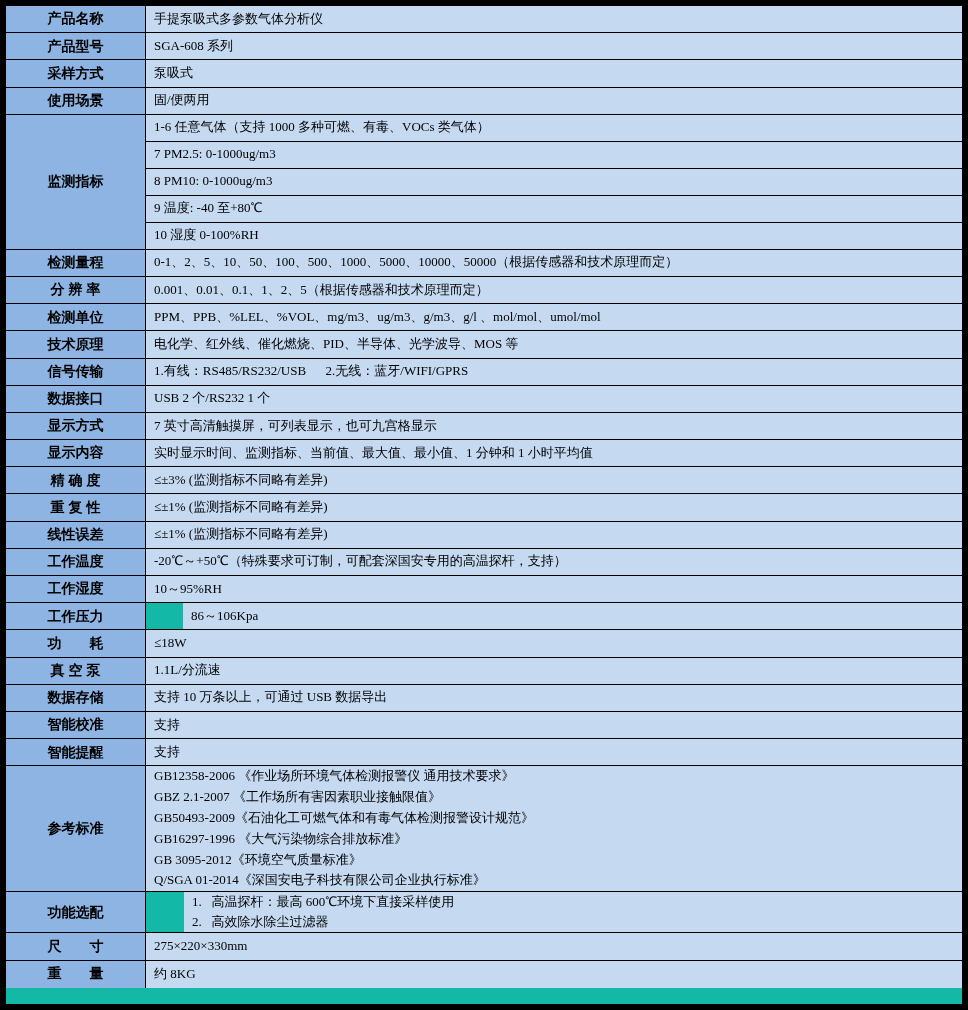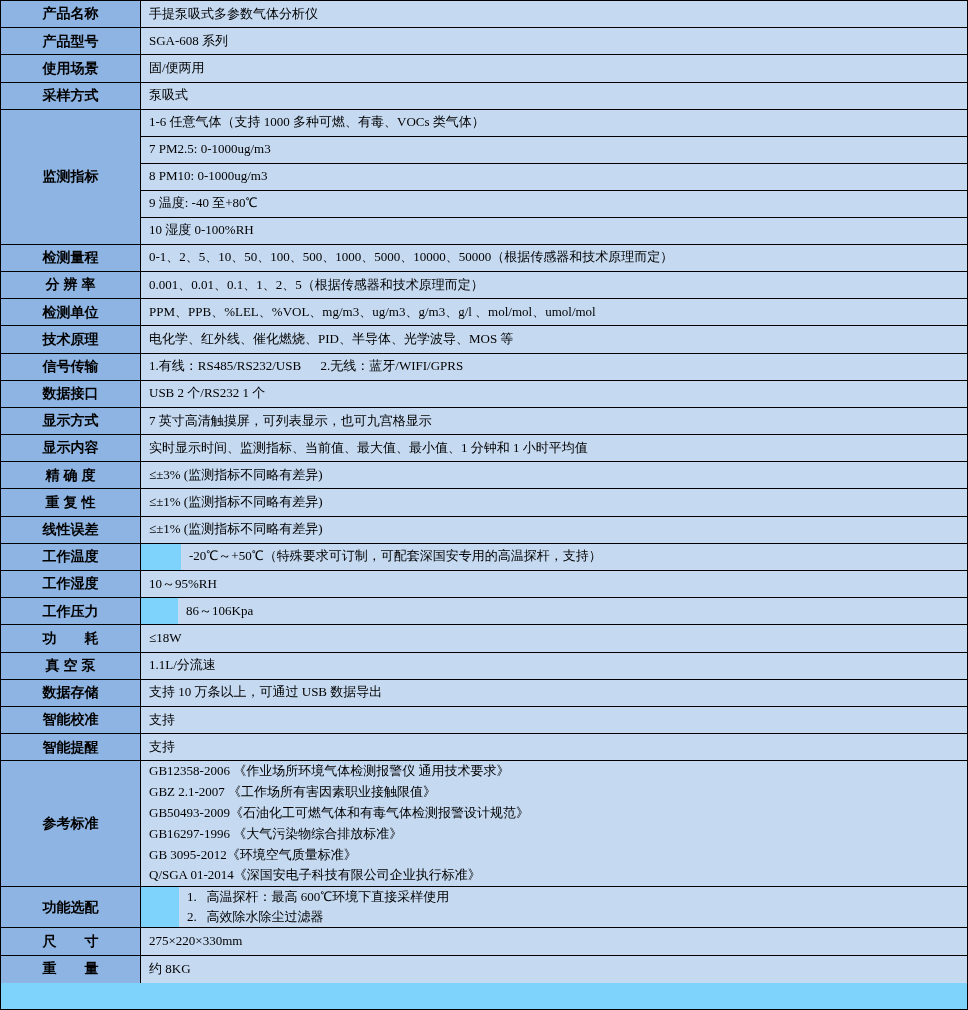--- a/index.html
+++ b/index.html
@@ -1,22 +1,22 @@
 <!DOCTYPE html>
 <html><head>
 <meta charset="utf-8">
 <style>
   * { box-sizing: border-box; margin: 0; padding: 0; }
   html, body { background: #ffffff; }
   body { font-family: "Liberation Sans", sans-serif; }
   #spec-table {
     width: 968px;
     height: 1010px;
-    border: 1px solid #000000;
-    background: #7dd3fc;
+    border: 6px solid #000000;
+    background: #14b8a6;
     overflow: hidden;
   }
   .row {
     display: flex;
     width: 100%;
     border-bottom: 1px solid #000;
   }
   .row:last-child { border-bottom: none; }
   .cell-label {
     flex: 0 0 140px;
@@ -66,29 +66,29 @@
         <div class="vline">手提泵吸式多参数气体分析仪</div>
       </div>
     </div>
     <div class="row" style="height: 27.2px;">
       <div class="cell-label">产品型号</div>
       <div class="cell-value">
         <div class="vline">SGA-608 系列</div>
       </div>
     </div>
     <div class="row" style="height: 27.2px;">
+      <div class="cell-label">采样方式</div>
+      <div class="cell-value">
+        <div class="vline">泵吸式</div>
+      </div>
+    </div>
+    <div class="row" style="height: 27.2px;">
       <div class="cell-label">使用场景</div>
       <div class="cell-value">
         <div class="vline">固/便两用</div>
-      </div>
-    </div>
-    <div class="row" style="height: 27.2px;">
-      <div class="cell-label">采样方式</div>
-      <div class="cell-value">
-        <div class="vline">泵吸式</div>
       </div>
     </div>
     <div class="row" style="height: 135px;">
       <div class="cell-label">监测指标</div>
       <div class="cell-value">
         <div class="vline subrow">1-6 任意气体（支持 1000 多种可燃、有毒、VOCs 类气体）</div>
         <div class="vline subrow">7 PM2.5: 0-1000ug/m3</div>
         <div class="vline subrow">8 PM10: 0-1000ug/m3</div>
         <div class="vline subrow">9 温度: -40 至+80℃</div>
         <div class="vline subrow">10 湿度 0-100%RH</div>
@@ -153,21 +153,21 @@
       <div class="cell-value">
         <div class="vline">≤±1% (监测指标不同略有差异)</div>
       </div>
     </div>
     <div class="row" style="height: 27.2px;">
       <div class="cell-label">线性误差</div>
       <div class="cell-value">
         <div class="vline">≤±1% (监测指标不同略有差异)</div>
       </div>
     </div>
-    <div class="row" style="height: 27.2px; gap: 40px;">
+    <div class="row" style="height: 27.2px;">
       <div class="cell-label">工作温度</div>
       <div class="cell-value">
         <div class="vline">-20℃～+50℃（特殊要求可订制，可配套深国安专用的高温探杆，支持）</div>
       </div>
     </div>
     <div class="row" style="height: 27.2px;">
       <div class="cell-label">工作湿度</div>
       <div class="cell-value">
         <div class="vline">10～95%RH</div>
       </div>

